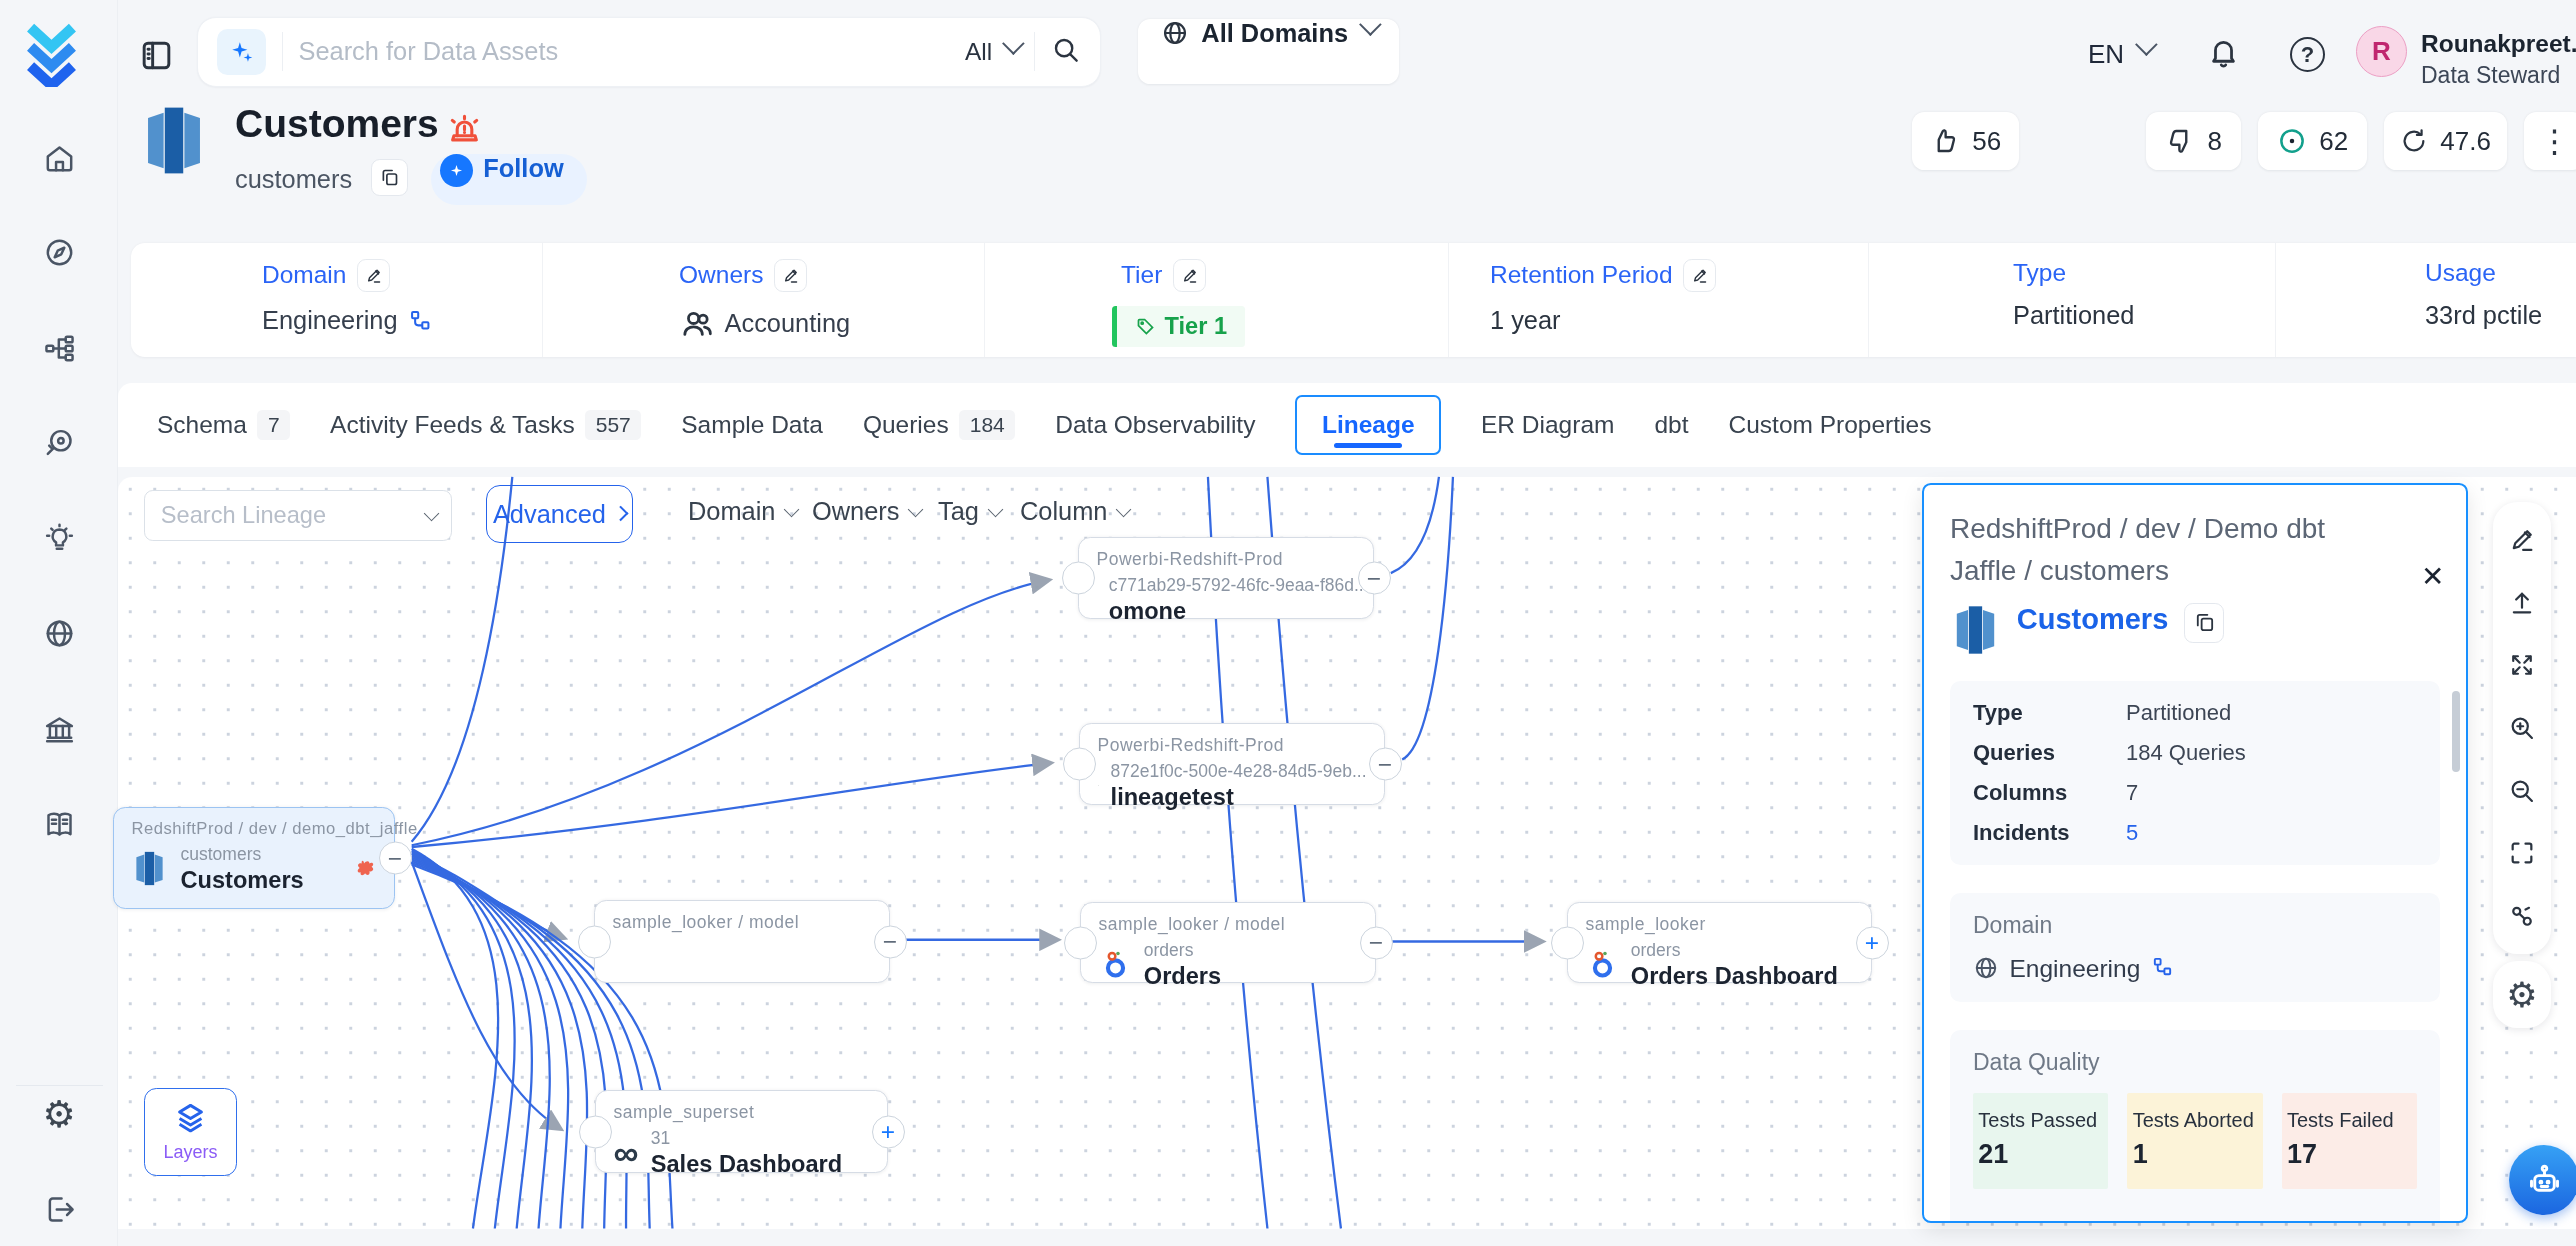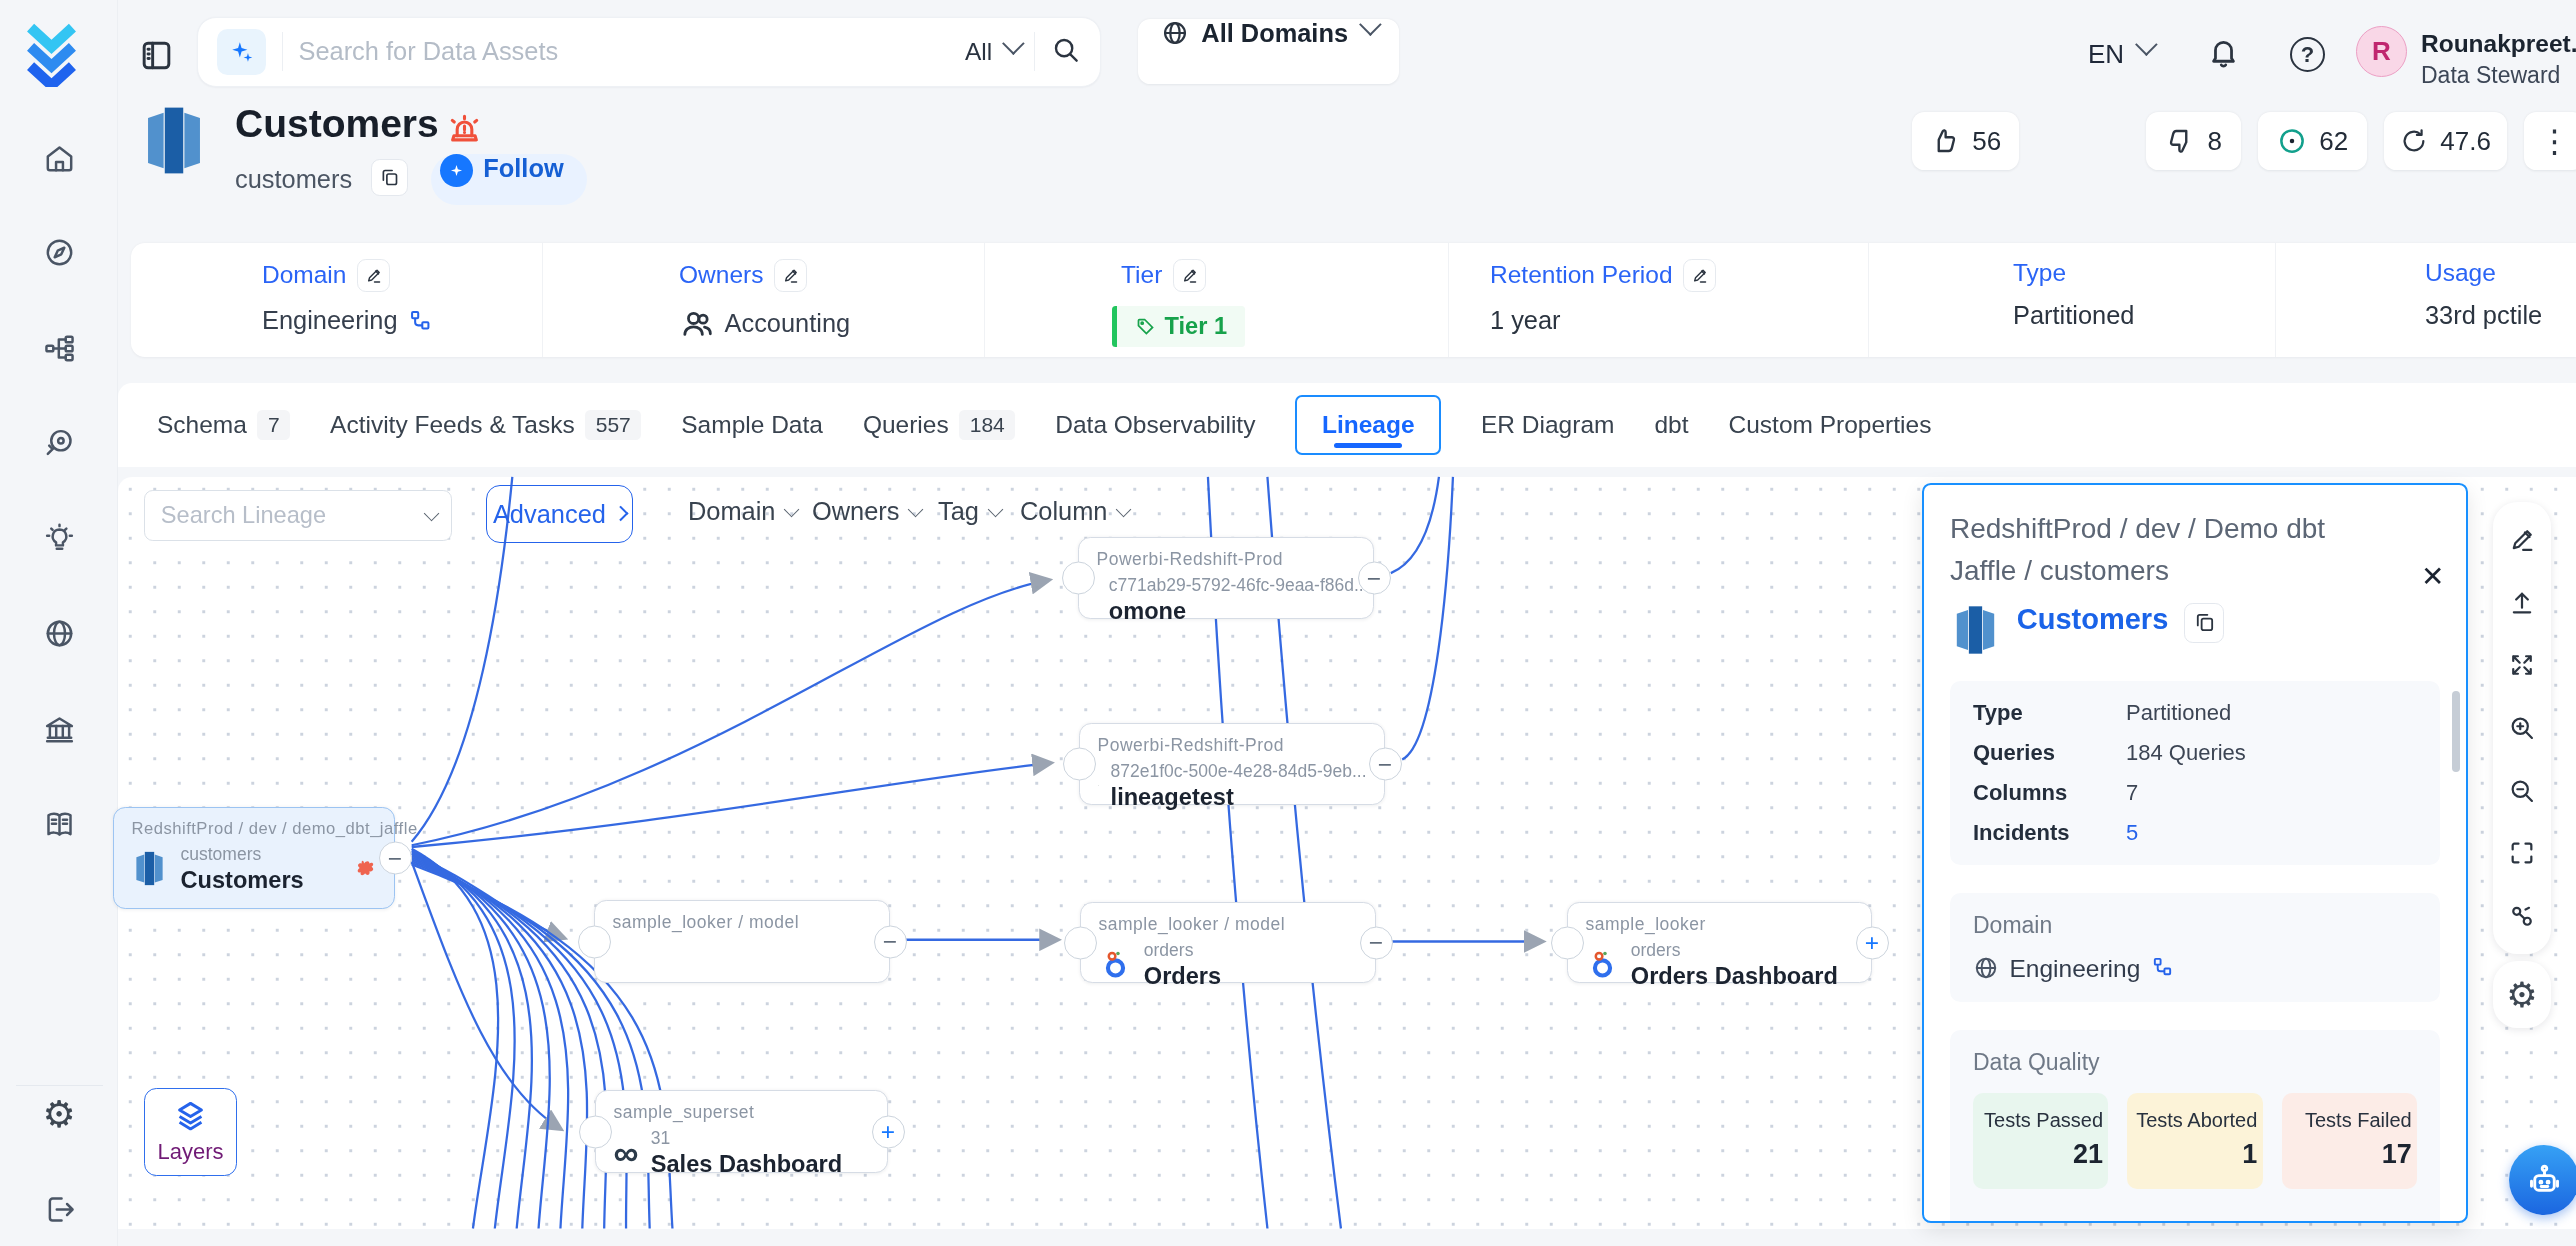--- a/index.html
+++ b/index.html
@@ -55,32 +55,32 @@
   .node.sel{background:#e9f2fd;border-color:#9cc4f2}
   .nhdr{font-size:17.5px;color:#8b95a3;letter-spacing:0.5px;margin-bottom:5.3px;white-space:nowrap}
   .nrow{display:flex;align-items:center;gap:14px}
   .nsub{font-size:17.5px;color:#8b95a3;white-space:nowrap}
   .nttl{font-size:23.6px;font-weight:700;color:#1b2330;margin-top:1.8px;white-space:nowrap}
   .hdl{position:absolute;width:33px;height:33px;border-radius:50%;background:#fff;border:1.3px solid #ccd4dd;display:flex;align-items:center;justify-content:center;font-size:24.5px;color:#5f6b7a;z-index:3}
   .hdl.l{left:-17.5px;top:50%;transform:translateY(-50%)}
   .hdl.r{right:-17.5px;top:50%;transform:translateY(-50%)}
   .hdl.plus{color:#1677ff}
   #layers{left:144px;top:1088px;width:93px;height:88px;background:#fff;border:1.4px solid #2f6fed;border-radius:12.3px;display:flex;flex-direction:column;align-items:center;justify-content:center;gap:5.3px;cursor:pointer}
-  #layers .lab{font-size:22px;color:#701a75}
+  #layers .lab{font-size:18px;color:#8b5cf6}
   
   #panel{left:1922px;top:483px;width:546px;height:740px;background:#fff;border:2.2px solid #1890ff;border-radius:8.8px;box-shadow:0 7px 21px rgba(0,0,0,.10);padding:23px 26px;overflow:hidden;z-index:6}
   #panel .bc{width:438px;font-size:28px;color:#5c6675;line-height:1.5}
   #pclose{position:absolute;right:30px;top:81px;font-size:28px;color:#1b2330;cursor:pointer}
   .ptitle{color:#1a63e8;font-size:29px;font-weight:700}
   .pcard{background:#f7f9fc;border-radius:10.5px;padding:19px 23px}
   .srow{display:flex;margin-bottom:14px}
   .srow .sl{width:153px;font-size:22px;font-weight:700;color:#242e3c}
   .srow .sv{font-size:22px;color:#3c4554}
   .plabel{font-size:23px;color:#6f7987}
-  .chip{border-radius:10px;width:138px;padding:15.8px 5.3px 19px;text-align:right}
+  .chip{border-radius:2px;width:138px;padding:15.8px 5.3px 19px;text-align:left}
   .chip .cl{font-size:20px;color:#28313e}
   .chip .cv{font-size:27px;font-weight:700;color:#1c2430;margin-top:7px}
   #pscroll{position:absolute;left:2452px;top:691px;width:7.9px;height:81px;background:#c6cdd6;border-radius:4.4px;z-index:7}
   
   .rtb{background:#fff;border-radius:24.5px;box-shadow:0 1.8px 8.8px rgba(16,24,40,.10);display:flex;flex-direction:column;align-items:center;z-index:7}
   .rtb .tbi{width:56px;height:65px;display:flex;align-items:center;justify-content:center;cursor:pointer}
   #fab{left:2509px;top:1145px;width:70px;height:70px;border-radius:50%;background:linear-gradient(180deg,#36a1f5,#1b66e0);box-shadow:0 3.5px 10.5px rgba(27,102,224,.4);display:flex;align-items:center;justify-content:center;z-index:9;cursor:pointer}
   .edge-svg{position:absolute;left:0;top:0;pointer-events:none;z-index:2}
 </style>
 </head>

